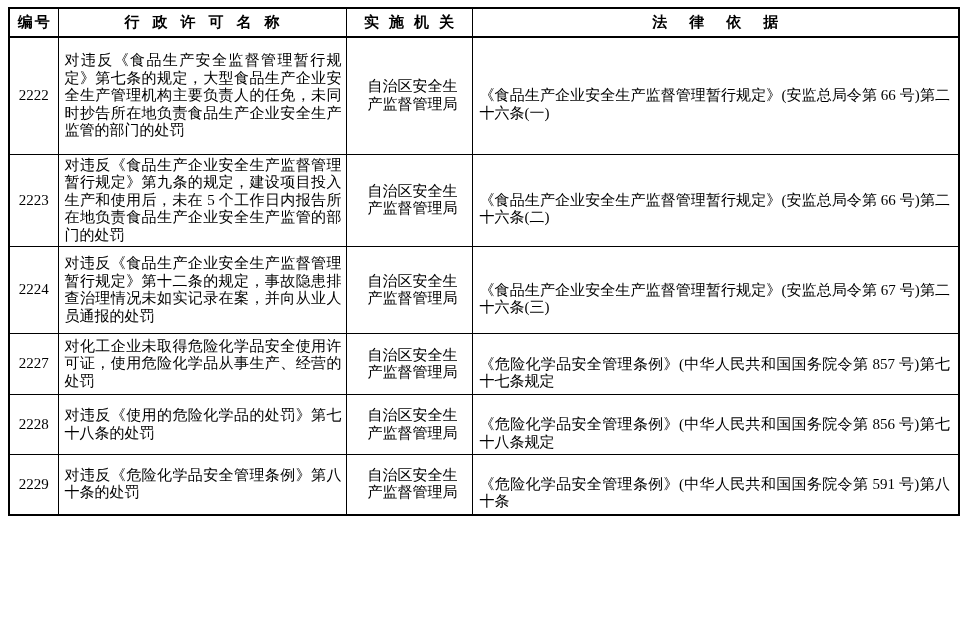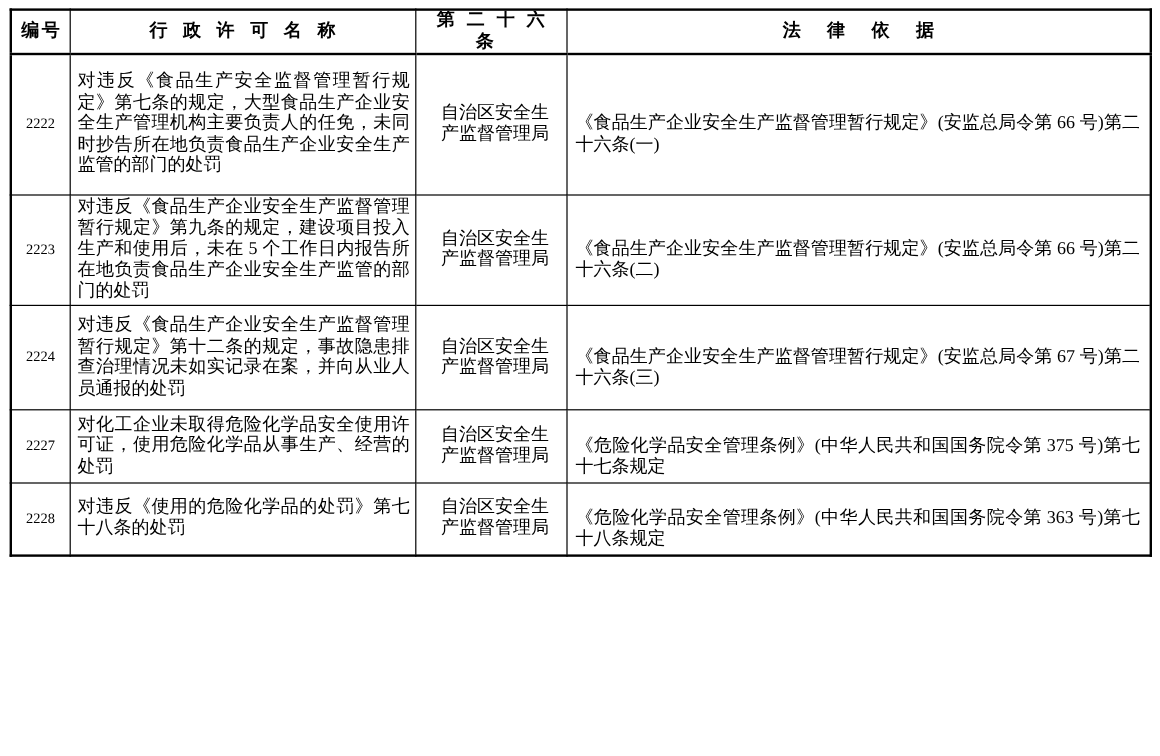--- a/index.html
+++ b/index.html
@@ -34,21 +34,21 @@
     text-align: center;
     border-bottom-width: 2px;
     padding: 0;
   }
   th.c-id     { letter-spacing: 2px;  text-indent: 2px; margin-top: 36px; }
   th.c-name   { letter-spacing: 13px; text-indent: 13px; margin-left: 44px; }
   th.c-agency { letter-spacing: 10px; text-indent: 10px; }
   th.c-basis  { letter-spacing: 22px; text-indent: 22px; }
   td.c-id {
     text-align: center;
-    font-size: 12px;
+    font-size: 15px;
   }
   td.c-name {
     text-align: justify;
     text-justify: inter-character;
     padding: 2px 4px 2px 6px;
   }
   td.c-agency {
     text-align: right;
     padding: 2px 14px 2px 7px;
   }
@@ -74,21 +74,21 @@
     <colgroup>
       <col style="width:49px">
       <col style="width:288px">
       <col style="width:126px">
       <col style="width:487px">
     </colgroup>
     <thead>
       <tr>
         <th class="c-id">编号</th>
         <th class="c-name">行政许可名称</th>
-        <th class="c-agency">第二十六条</th>
+        <th class="c-agency">实施机关</th>
         <th class="c-basis">法律依据</th>
       </tr>
     </thead>
     <tbody>
       <tr>
         <td class="c-id">2222</td>
         <td class="c-name">对违反《食品生产安全监督管理暂行规定》第七条的规定，大型食品生产企业安全生产管理机构主要负责人的任免，未同时抄告所在地负责食品生产企业安全生产监管的部门的处罚</td>
         <td class="c-agency">自治区安全生产监督管理局</td>
         <td class="c-basis">《食品生产企业安全生产监督管理暂行规定》(安监总局令第 66 号)第二十六条(一)</td>
       </tr>
@@ -101,23 +101,29 @@
       <tr>
         <td class="c-id">2224</td>
         <td class="c-name">对违反《食品生产企业安全生产监督管理暂行规定》第十二条的规定，事故隐患排查治理情况未如实记录在案，并向从业人员通报的处罚</td>
         <td class="c-agency">自治区安全生产监督管理局</td>
         <td class="c-basis">《食品生产企业安全生产监督管理暂行规定》(安监总局令第 67 号)第二十六条(三)</td>
       </tr>
       <tr>
         <td class="c-id">2227</td>
         <td class="c-name">对化工企业未取得危险化学品安全使用许可证，使用危险化学品从事生产、经营的处罚</td>
         <td class="c-agency">自治区安全生产监督管理局</td>
-        <td class="c-basis">《危险化学品安全管理条例》(中华人民共和国国务院令第 375 号)第七十七条规定</td>
+        <td class="c-basis">《危险化学品安全管理条例》(中华人民共和国国务院令第 857 号)第七十七条规定</td>
       </tr>
       <tr>
         <td class="c-id">2228</td>
         <td class="c-name">对违反《使用的危险化学品的处罚》第七十八条的处罚</td>
         <td class="c-agency">自治区安全生产监督管理局</td>
-        <td class="c-basis">《危险化学品安全管理条例》(中华人民共和国国务院令第 363 号)第七十八条规定</td>
+        <td class="c-basis">《危险化学品安全管理条例》(中华人民共和国国务院令第 856 号)第七十八条规定</td>
+      </tr>
+      <tr>
+        <td class="c-id">2229</td>
+        <td class="c-name">对违反《危险化学品安全管理条例》第八十条的处罚</td>
+        <td class="c-agency">自治区安全生产监督管理局</td>
+        <td class="c-basis">《危险化学品安全管理条例》(中华人民共和国国务院令第 591 号)第八十条</td>
       </tr>
     </tbody>
   </table>
 </div>
 
 </body></html>

